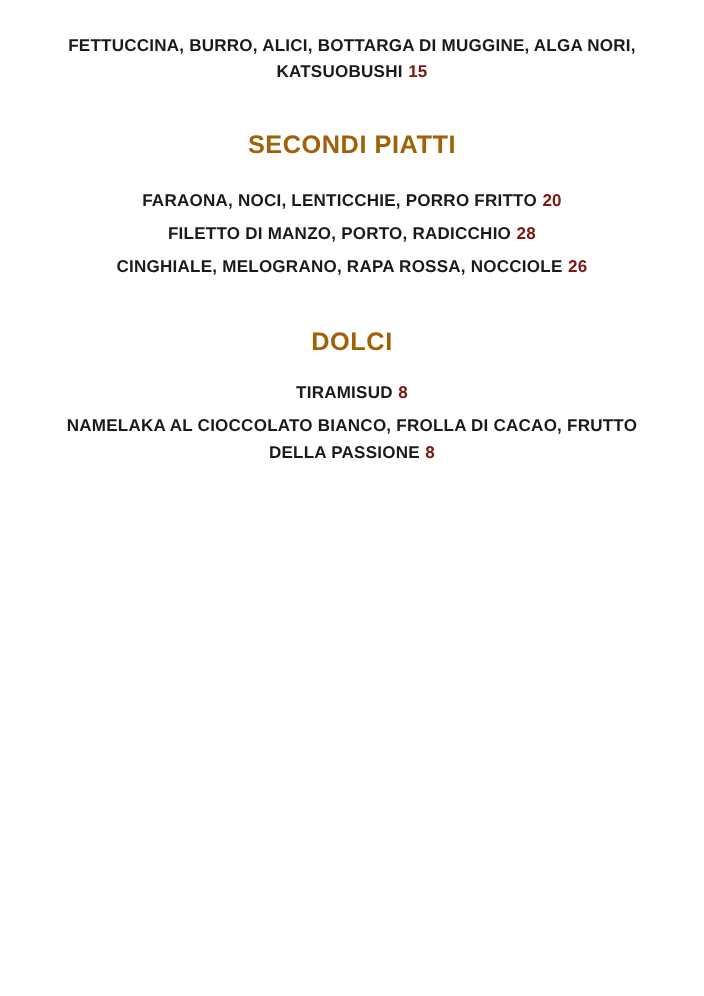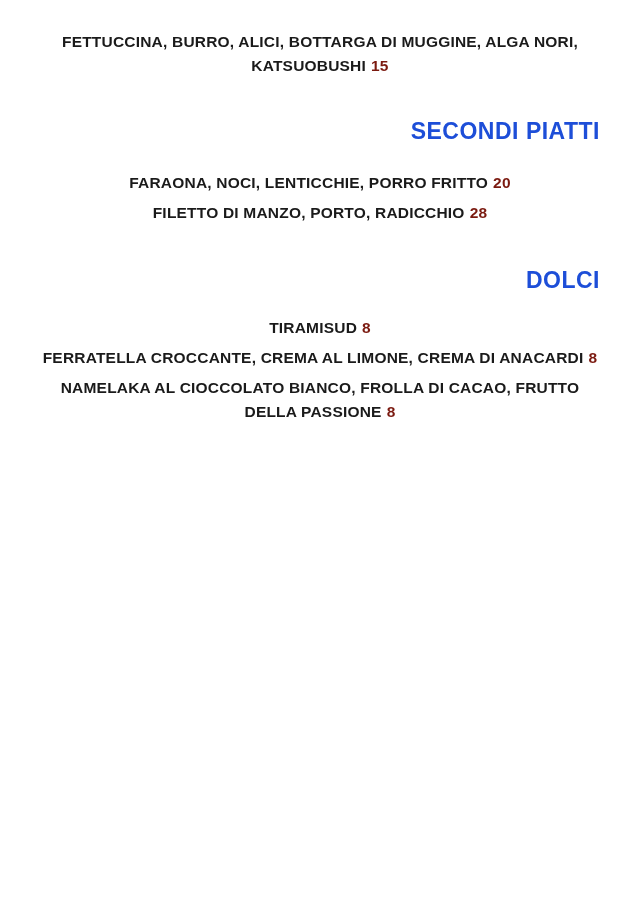--- a/index.html
+++ b/index.html
@@ -32,24 +32,24 @@
   .menu-item {
     margin: 0 0 6px 0;
   }
   .price {
     color: #7b1a10;
     font-weight: bold;
     margin-left: 5px;
     font-size: 15.5px;
   }
   .section-title {
-    text-align: right;
+    text-align: center;
     font-weight: bold;
     font-size: 23px;
-    color: #1d4ed8;
+    color: #a16207;
     letter-spacing: 0.5px;
     margin: 0;
   }
   .section {
     margin-bottom: 4px;
   }
   .sec-secondi { margin-top: 40px; }
   .sec-secondi .section-title { margin-bottom: 26px; }
   .sec-dolci { margin-top: 42px; }
   .sec-dolci .section-title { margin-bottom: 22px; }
@@ -70,32 +70,32 @@
       <span>SECONDI</span>
       <span>PIATTI</span>
     </div>
 
     <div class="menu-line menu-item">
       <span>FARAONA, NOCI, LENTICCHIE, PORRO FRITTO</span><span class="price">20</span>
     </div>
     <div class="menu-line menu-item">
       <span>FILETTO DI MANZO, PORTO, RADICCHIO</span><span class="price">28</span>
     </div>
+    <div class="menu-line menu-item">
+      <span>CINGHIALE, MELOGRANO, RAPA ROSSA, NOCCIOLE</span><span class="price">26</span>
+    </div>
   </div>
 
   <div class="section sec-dolci">
     <div class="section-title">
       <span>DOLCI</span>
     </div>
 
     <div class="menu-line menu-item">
       <span>TIRAMISUD</span><span class="price">8</span>
     </div>
     <div class="menu-line menu-item">
-      <span>FERRATELLA CROCCANTE, CREMA AL LIMONE, CREMA DI ANACARDI</span><span class="price">8</span>
-    </div>
-    <div class="menu-line menu-item">
       <span>NAMELAKA AL CIOCCOLATO BIANCO, FROLLA DI CACAO, FRUTTO DELLA PASSIONE</span><span class="price">8</span>
     </div>
   </div>
 
   <div class="spacer-bottom"></div>
 </div>
 
 </body></html>

